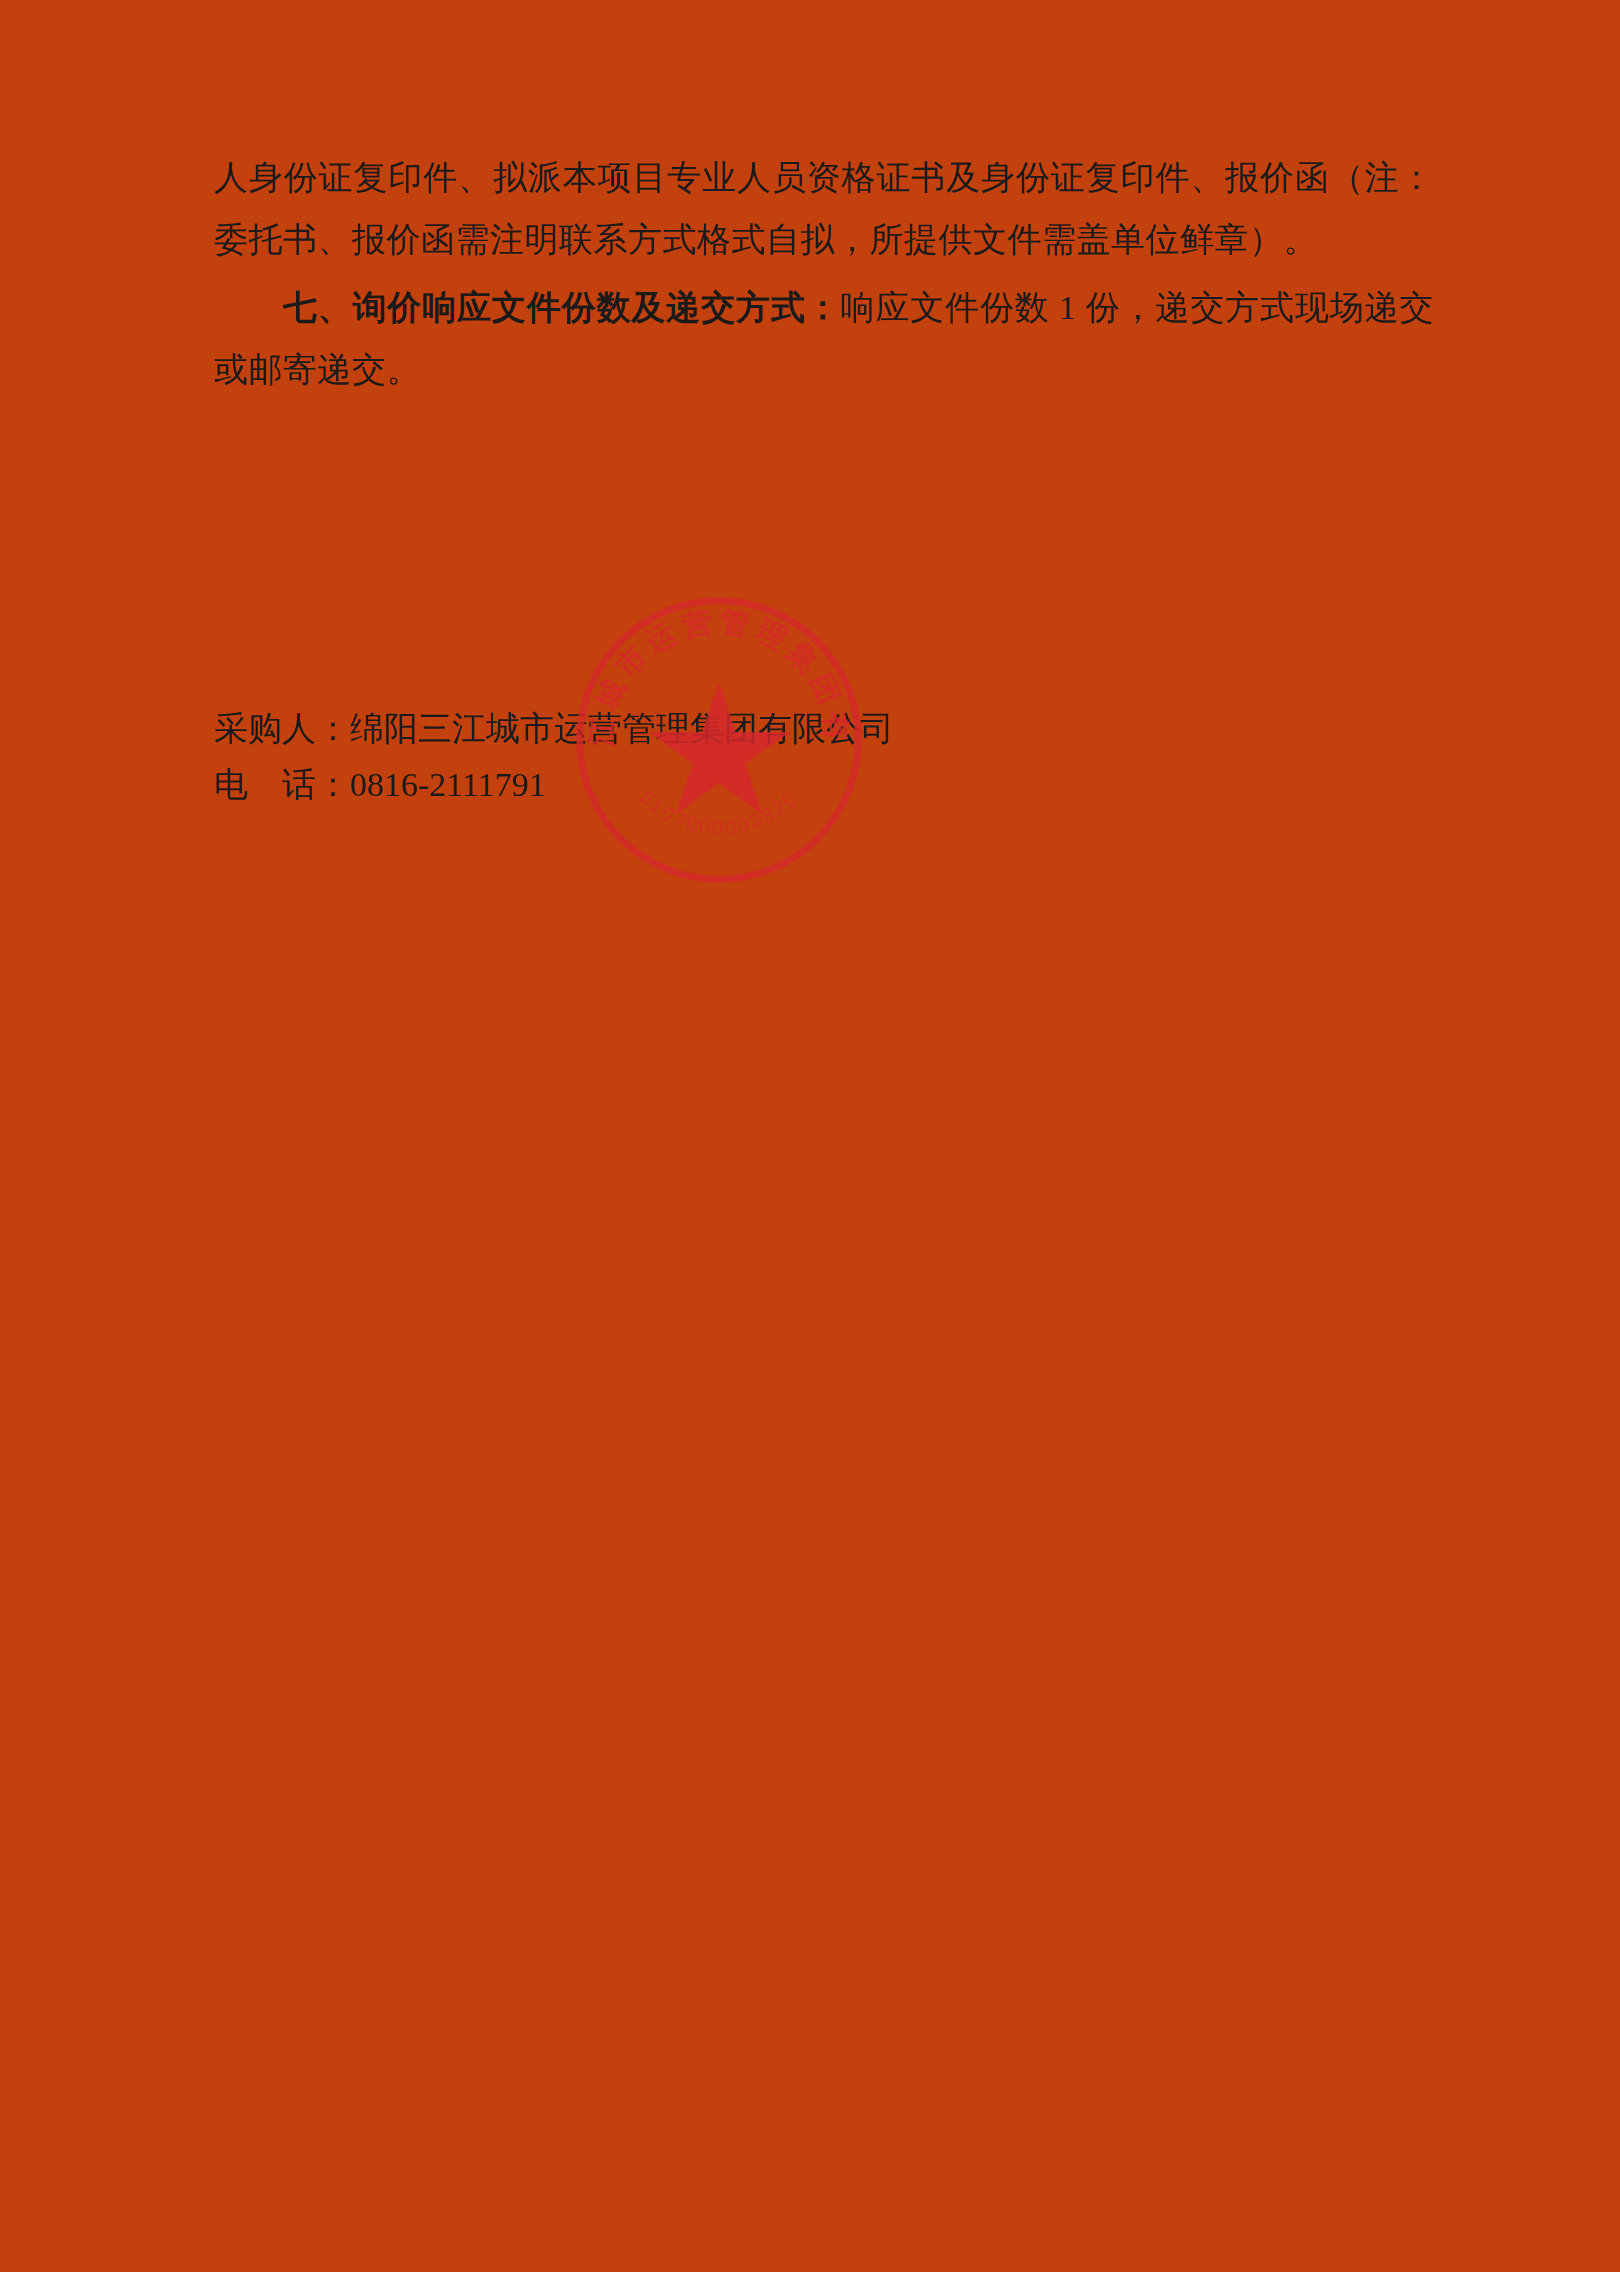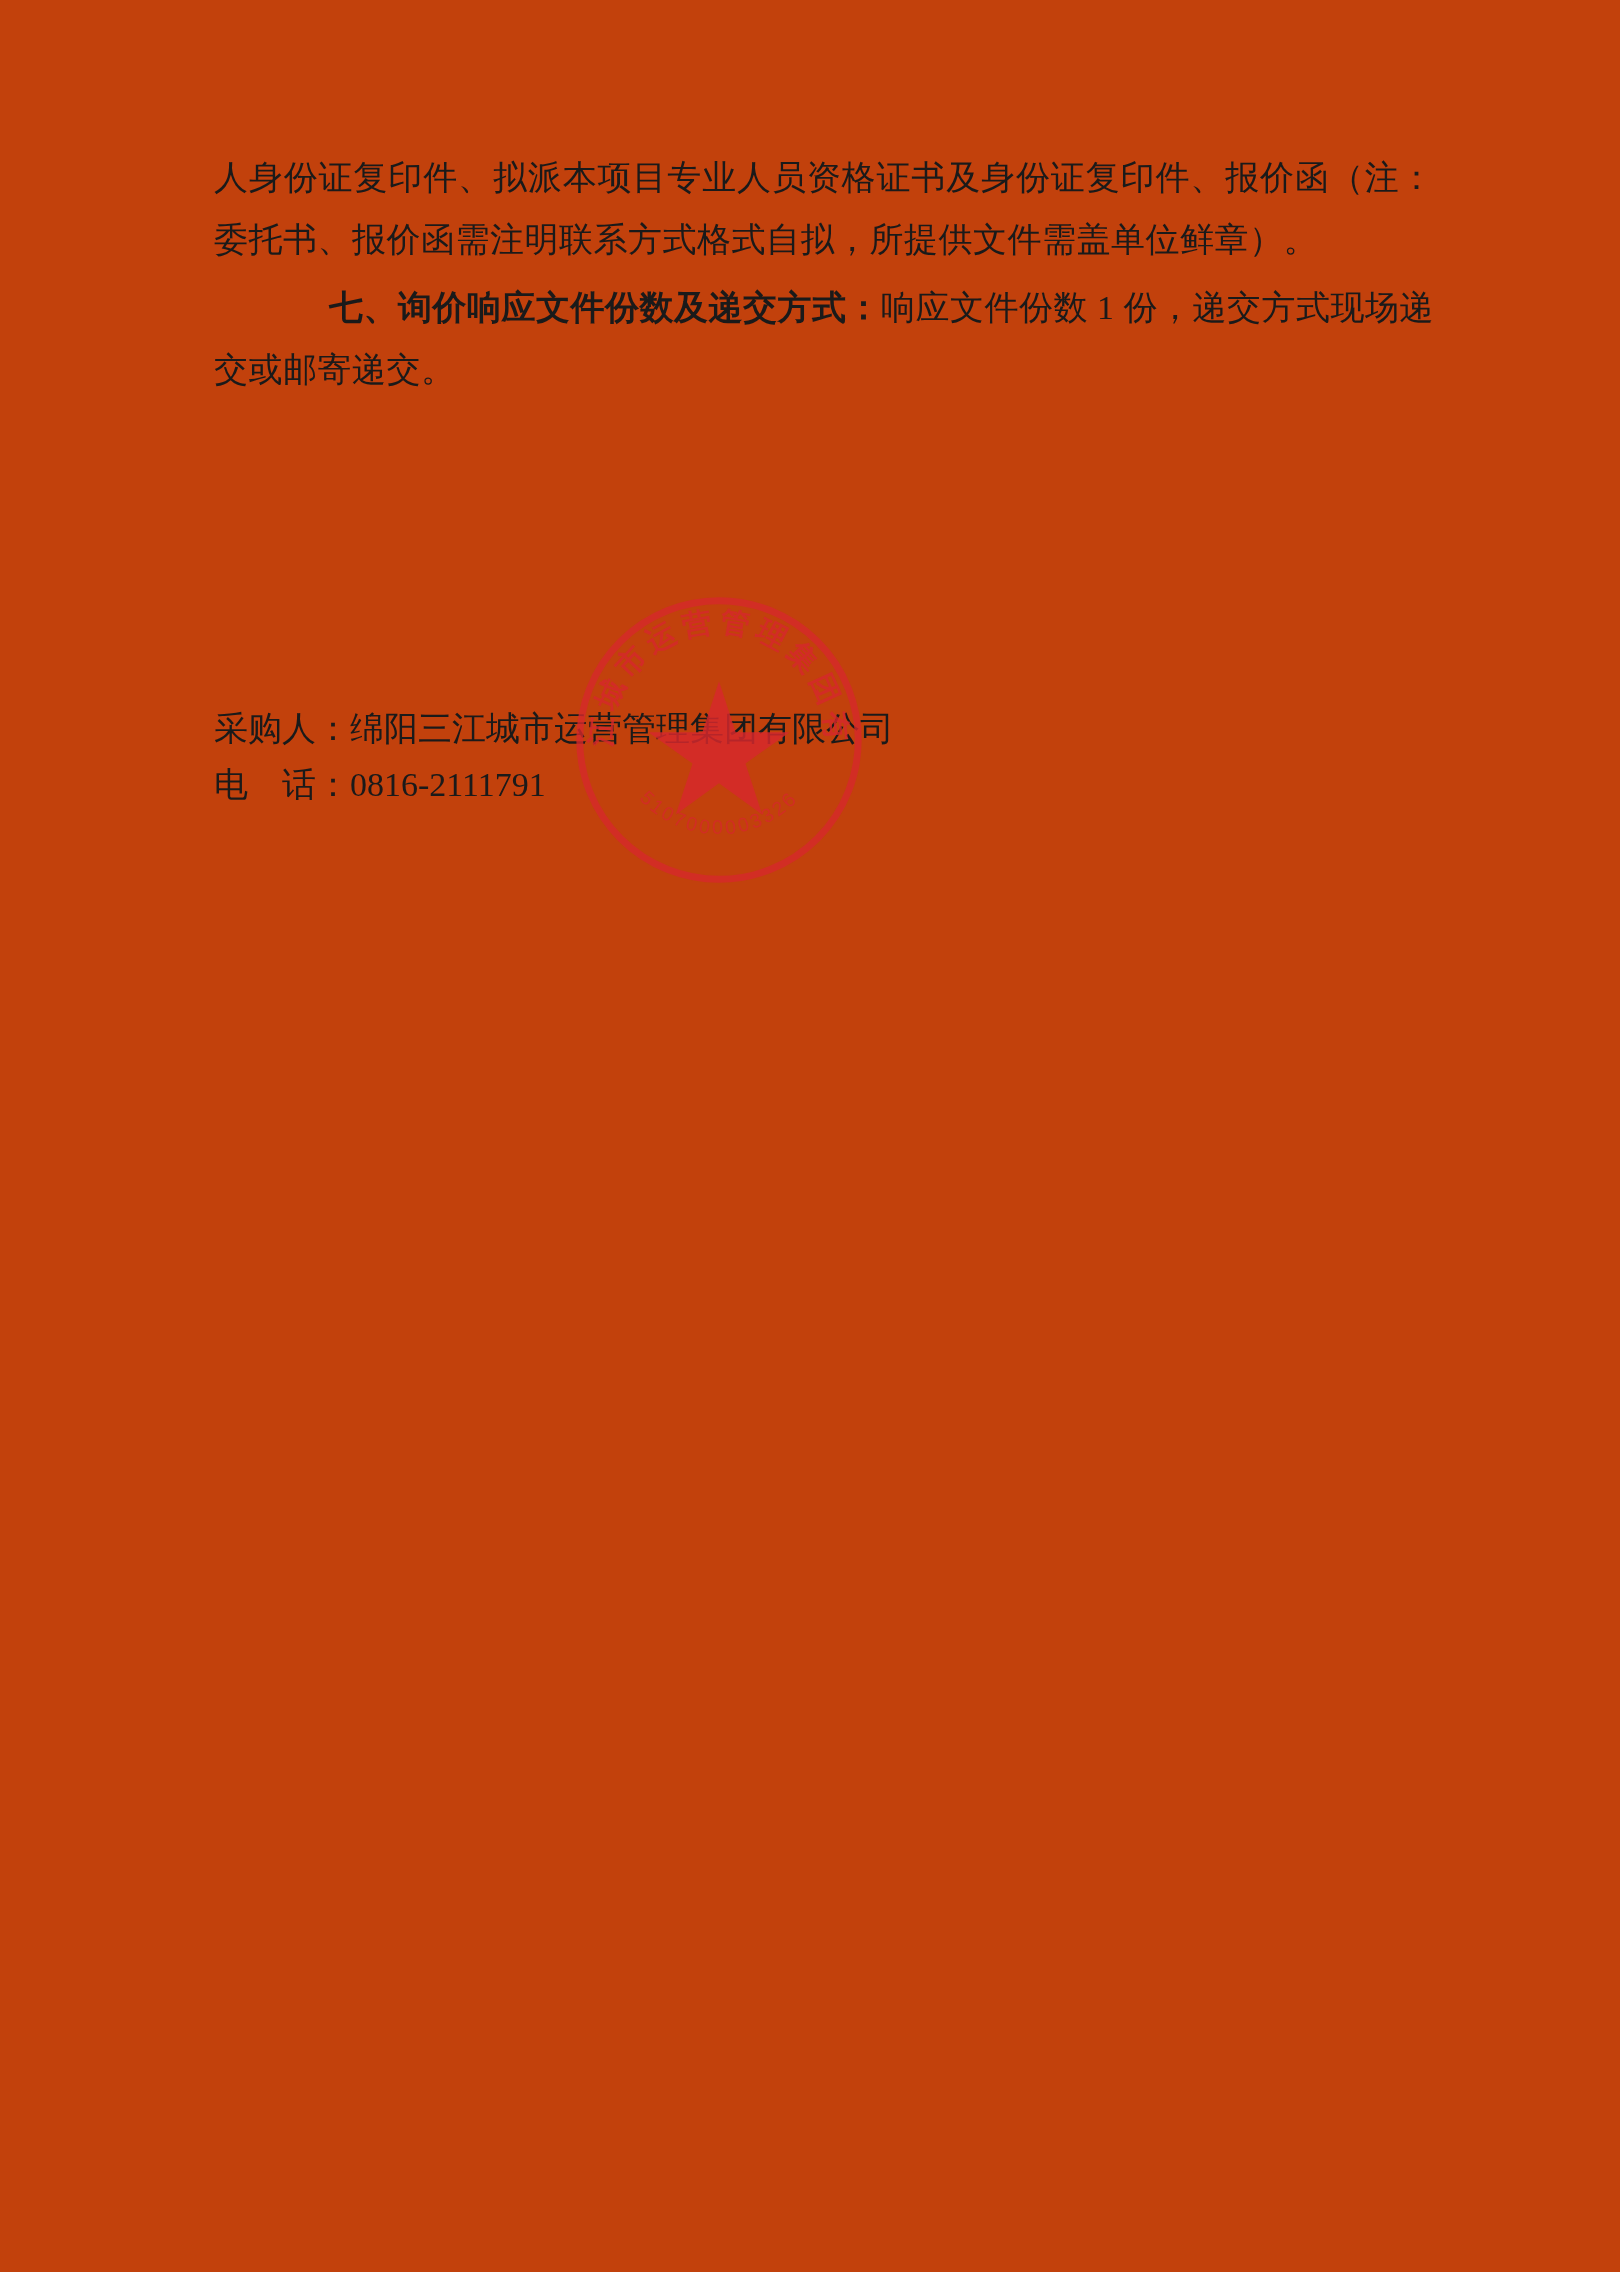--- a/index.html
+++ b/index.html
@@ -31,21 +31,20 @@
     line-height: 1.82;
     letter-spacing: 0.5px;
     text-align: justify;
     margin: 0;
   }
   .para-indent {
     text-indent: 0;
   }
   .section-head {
     font-weight: bold;
-    margin-left: 46px;
   }
   .section-para {
     margin-top: 5.9px;
     text-indent: 69px;
   }
   .contact-block {
     position: absolute;
     left: 214px;
     top: 701px;
     width: 1176px;

